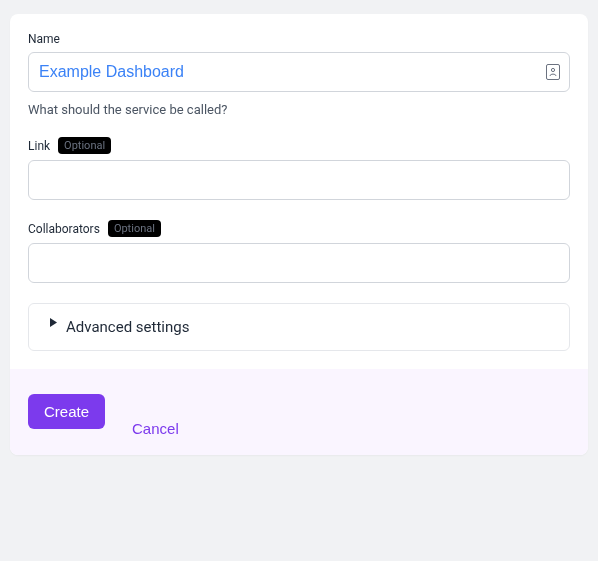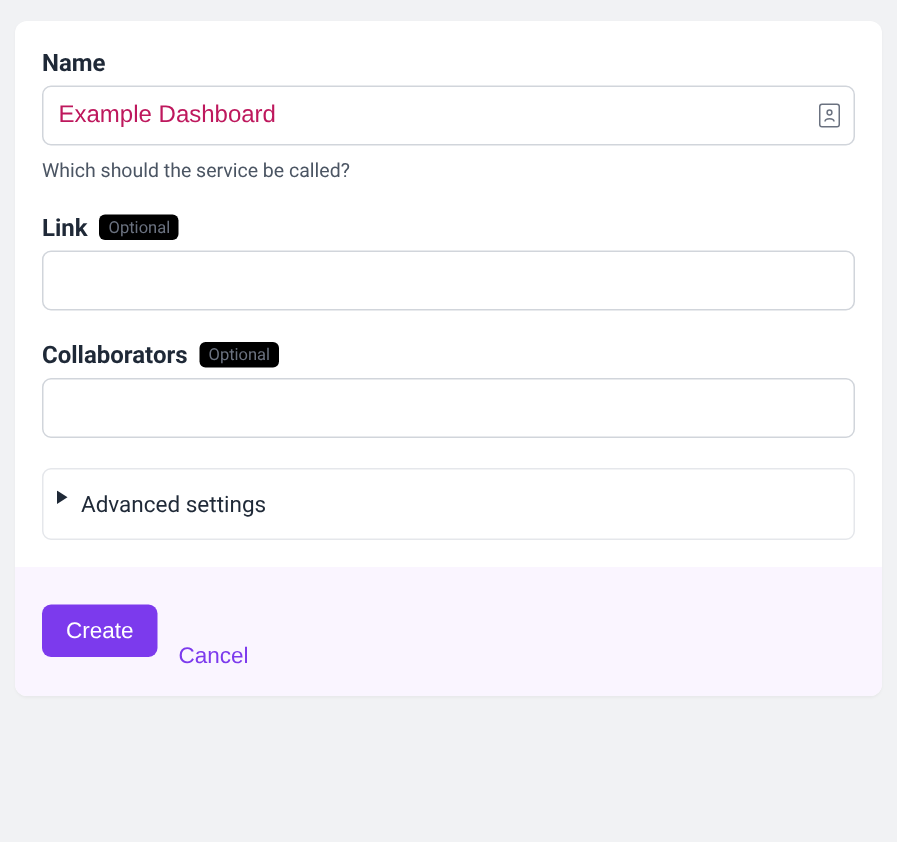--- a/index.html
+++ b/index.html
@@ -36,69 +36,69 @@
     .form-group {
       margin-bottom: 20px;
     }
     .form-label-row {
       display: flex;
       align-items: center;
       gap: 8px;
       margin-bottom: 6px;
     }
     .form-label {
-      font-size: 16px;
-      font-weight: 700;
+      font-size: 12px;
+      font-weight: 400;
       color: #1f2937;
     }
     .optional-badge {
       font-size: 11px;
       font-weight: 400;
       color: #6b7280;
       background: #000000;
       border-radius: 4px;
       padding: 2px 6px;
     }
     .text-input {
       width: 100%;
       height: 40px;
       padding: 8px 10px;
       font-size: 16px;
-      color: #be185d;
+      color: #3b82f6;
       background: #ffffff;
       border: 1px solid #d1d5db;
       border-radius: 6px;
     }
     .help-text {
       font-size: 13px;
       color: #4b5563;
       margin-top: 10px;
     }
     .advanced-box {
       border: 1px solid #e5e7eb;
       border-radius: 6px;
-      padding: 14px 8px;
+      padding: 14px 20px;
       display: flex;
       gap: 8px;
       cursor: pointer;
       margin-bottom: 4px;
     }
     .triangle-icon svg {
       display: block;
     }
     .advanced-label {
       font-size: 15px;
       color: #1f2937;
     }
     .card-footer {
       background: #faf5ff;
       padding: 16px 18px 18px 18px;
       display: flex;
       align-items: center;
-      gap: 14px;
+      gap: 27px;
     }
     .btn-primary {
       background: #7c3aed;
       color: #ffffff;
       border: none;
       border-radius: 6px;
       padding: 9px 16px;
       font-size: 15px;
       font-weight: 500;
       cursor: pointer;
@@ -148,21 +148,21 @@
         </div>
         <div class="input-wrap">
           <input type="text" class="text-input" value="Example Dashboard" style="">
           <span class="autofill-icon">
             <svg width="8" height="10" viewBox="0 0 8 10">
               <circle cx="4" cy="3" r="1.6" fill="none" stroke="#6b7280" stroke-width="1"></circle>
               <path d="M1 9 C1 6.5 7 6.5 7 9" fill="none" stroke="#6b7280" stroke-width="1"></path>
             </svg>
           </span>
         </div>
-        <div class="help-text">Which should the service be called?</div>
+        <div class="help-text">What should the service be called?</div>
       </div>
 
       <div class="form-group">
         <div class="form-label-row">
           <label class="form-label">Link</label>
           <span class="optional-badge">Optional</span>
         </div>
         <input type="text" class="text-input" value="" style="">
       </div>
 

